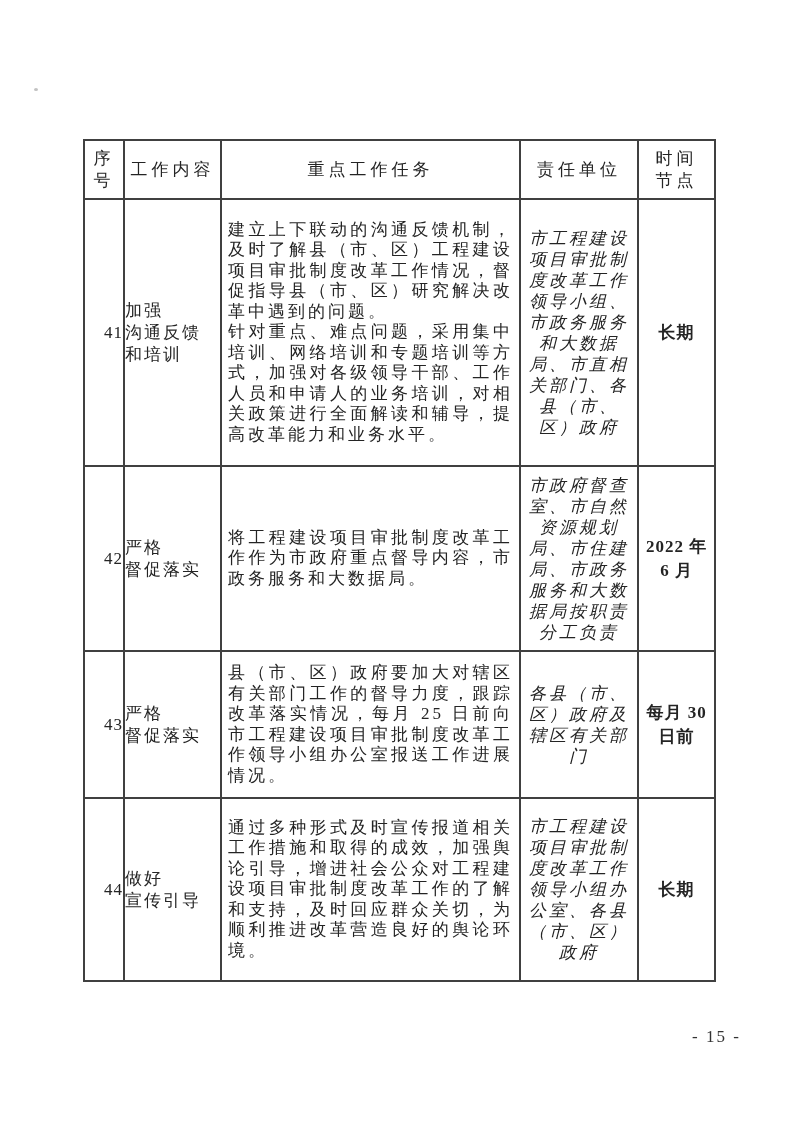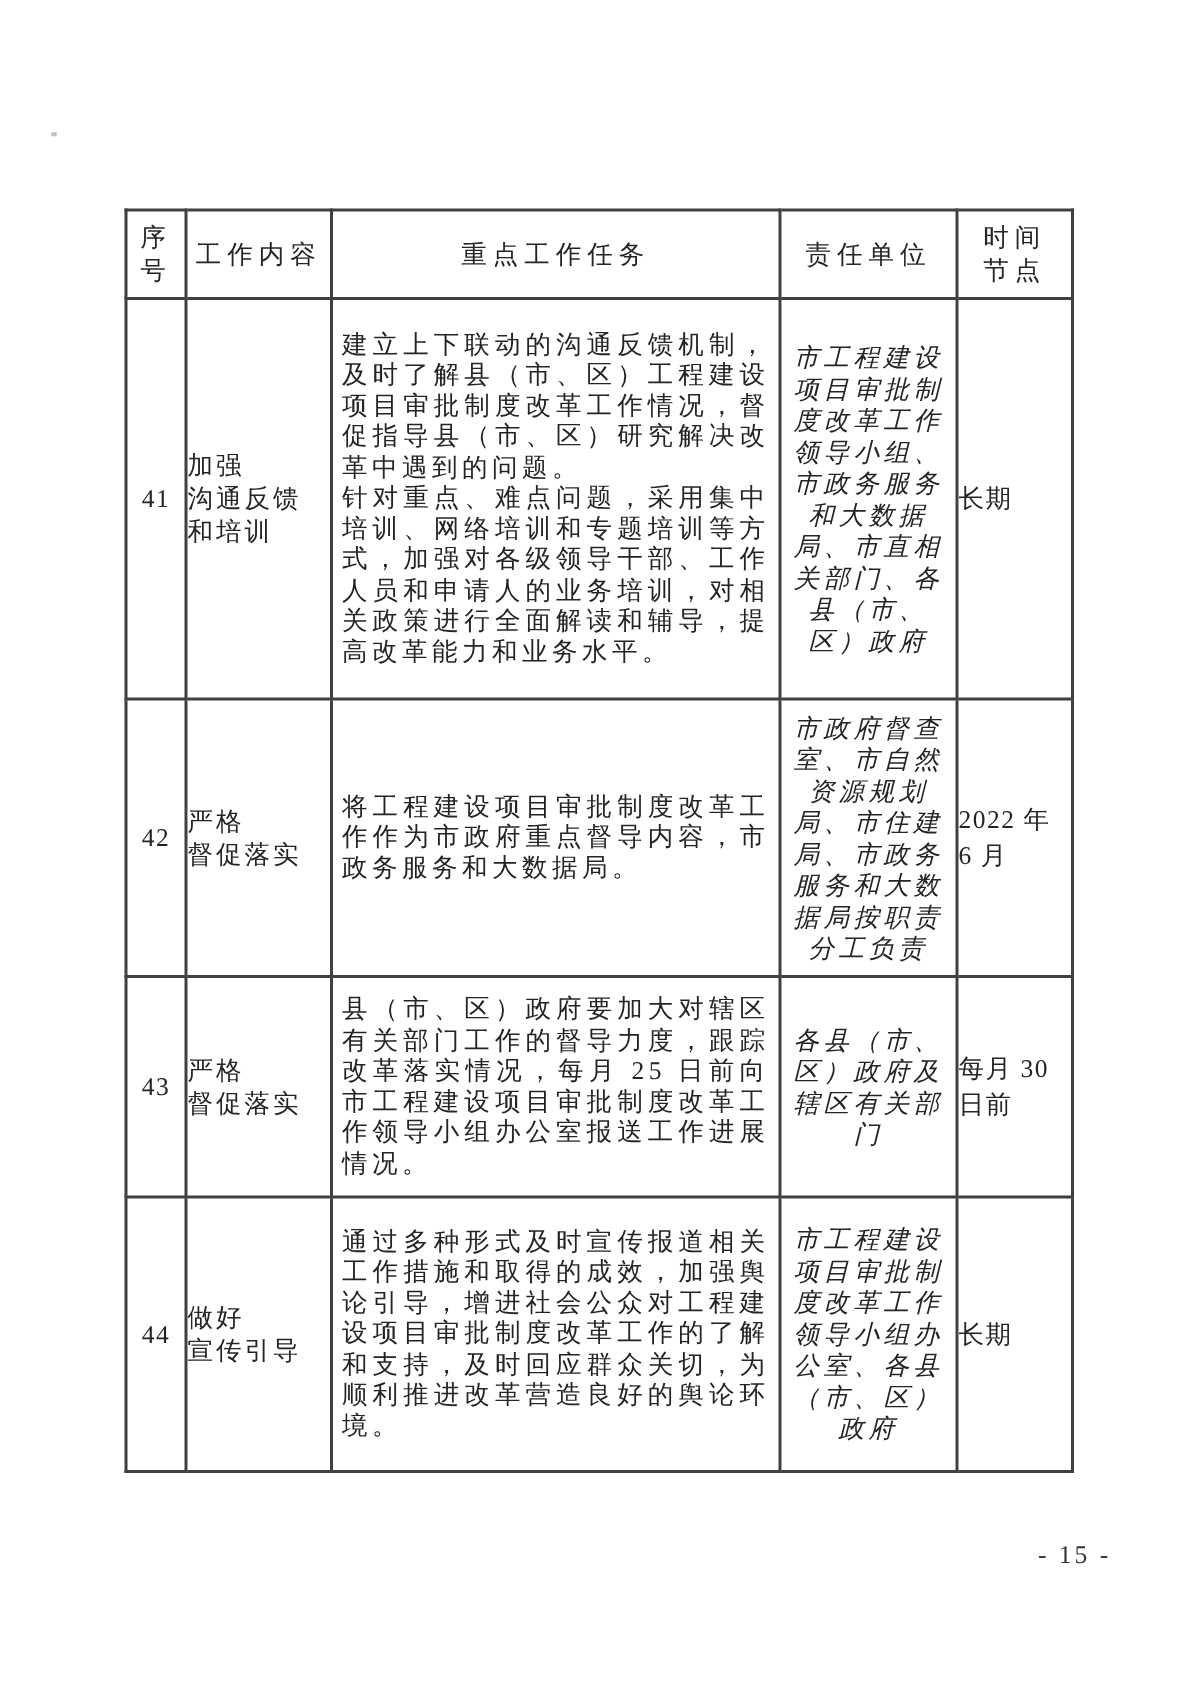--- a/index.html
+++ b/index.html
@@ -55,21 +55,21 @@
 
   .doc-table th {
     font-weight: normal;
     text-align: center;
     letter-spacing: 4px;
     line-height: 22px;
     white-space: pre-line;
   }
 
   td.num {
-    text-align: center;
+    text-align: right;
     letter-spacing: 1px;
   }
 
   td.content {
     text-align: left;
     white-space: pre-line;
     line-height: 22px;
     letter-spacing: 2px;
   }
 
@@ -84,24 +84,25 @@
   td.unit {
     text-align: center;
     padding: 2px 4px;
     letter-spacing: 3px;
     line-height: 21px;
     word-break: break-all;
     font-style: italic;
   }
 
   td.time {
-    text-align: left;
+    text-align: center;
     white-space: pre-line;
     line-height: 24px;
     letter-spacing: 1px;
+    font-weight: bold;
   }
 
   .pageno {
     position: absolute;
     top: 1027px;
     left: 668px;
     font-size: 17px;
     letter-spacing: 2px;
     color: #333333;
     margin-left: 24px;

